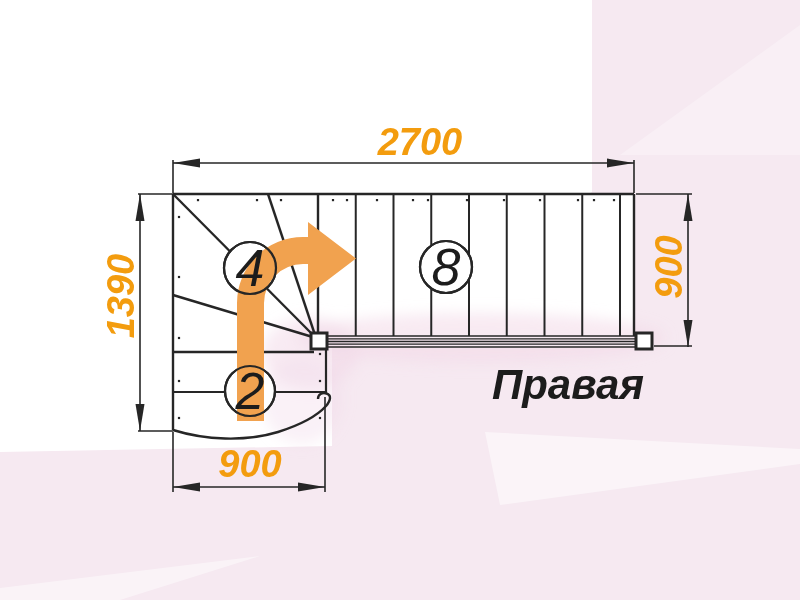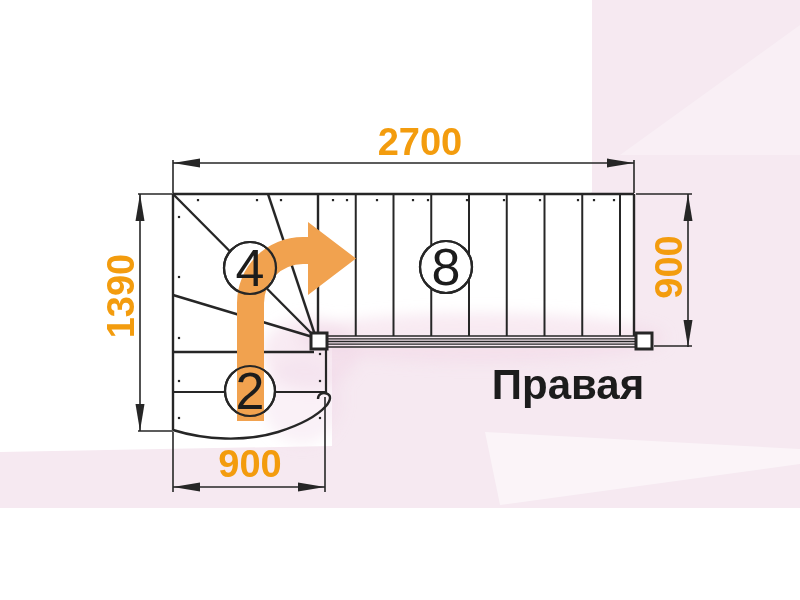--- a/index.html
+++ b/index.html
@@ -1,17 +1,17 @@
 <!DOCTYPE html>
 <html><head>
 <meta charset="utf-8">
 <style>
   html,body{margin:0;padding:0;background:#fff;}
-  .canvas{position:relative;width:800px;height:508px;overflow:hidden;background:#fff;
-          font-family:"Liberation Sans",sans-serif;}
+  .canvas{position:relative;width:800px;height:600px;overflow:hidden;background:#fff;
+          font-family:"Liberation Sans",sans-serif;font-style:italic;}
   svg{display:block}
   .dim-text{fill:#F39C0E;font-weight:bold;font-size:38px;font-family:"Liberation Sans",sans-serif;}
   .step-num{fill:#1C1C1C;font-size:52px;font-weight:400;font-family:"Liberation Sans",sans-serif;}
   .orient-label{fill:#1C1C1C;font-size:42px;font-weight:bold;font-family:"Liberation Sans",sans-serif;}
   .dim-line{stroke:#262626;stroke-width:1.6;fill:none;}
   .dim-arrow{fill:#262626;stroke:none;}
 </style>
 </head>
 <body>
 

